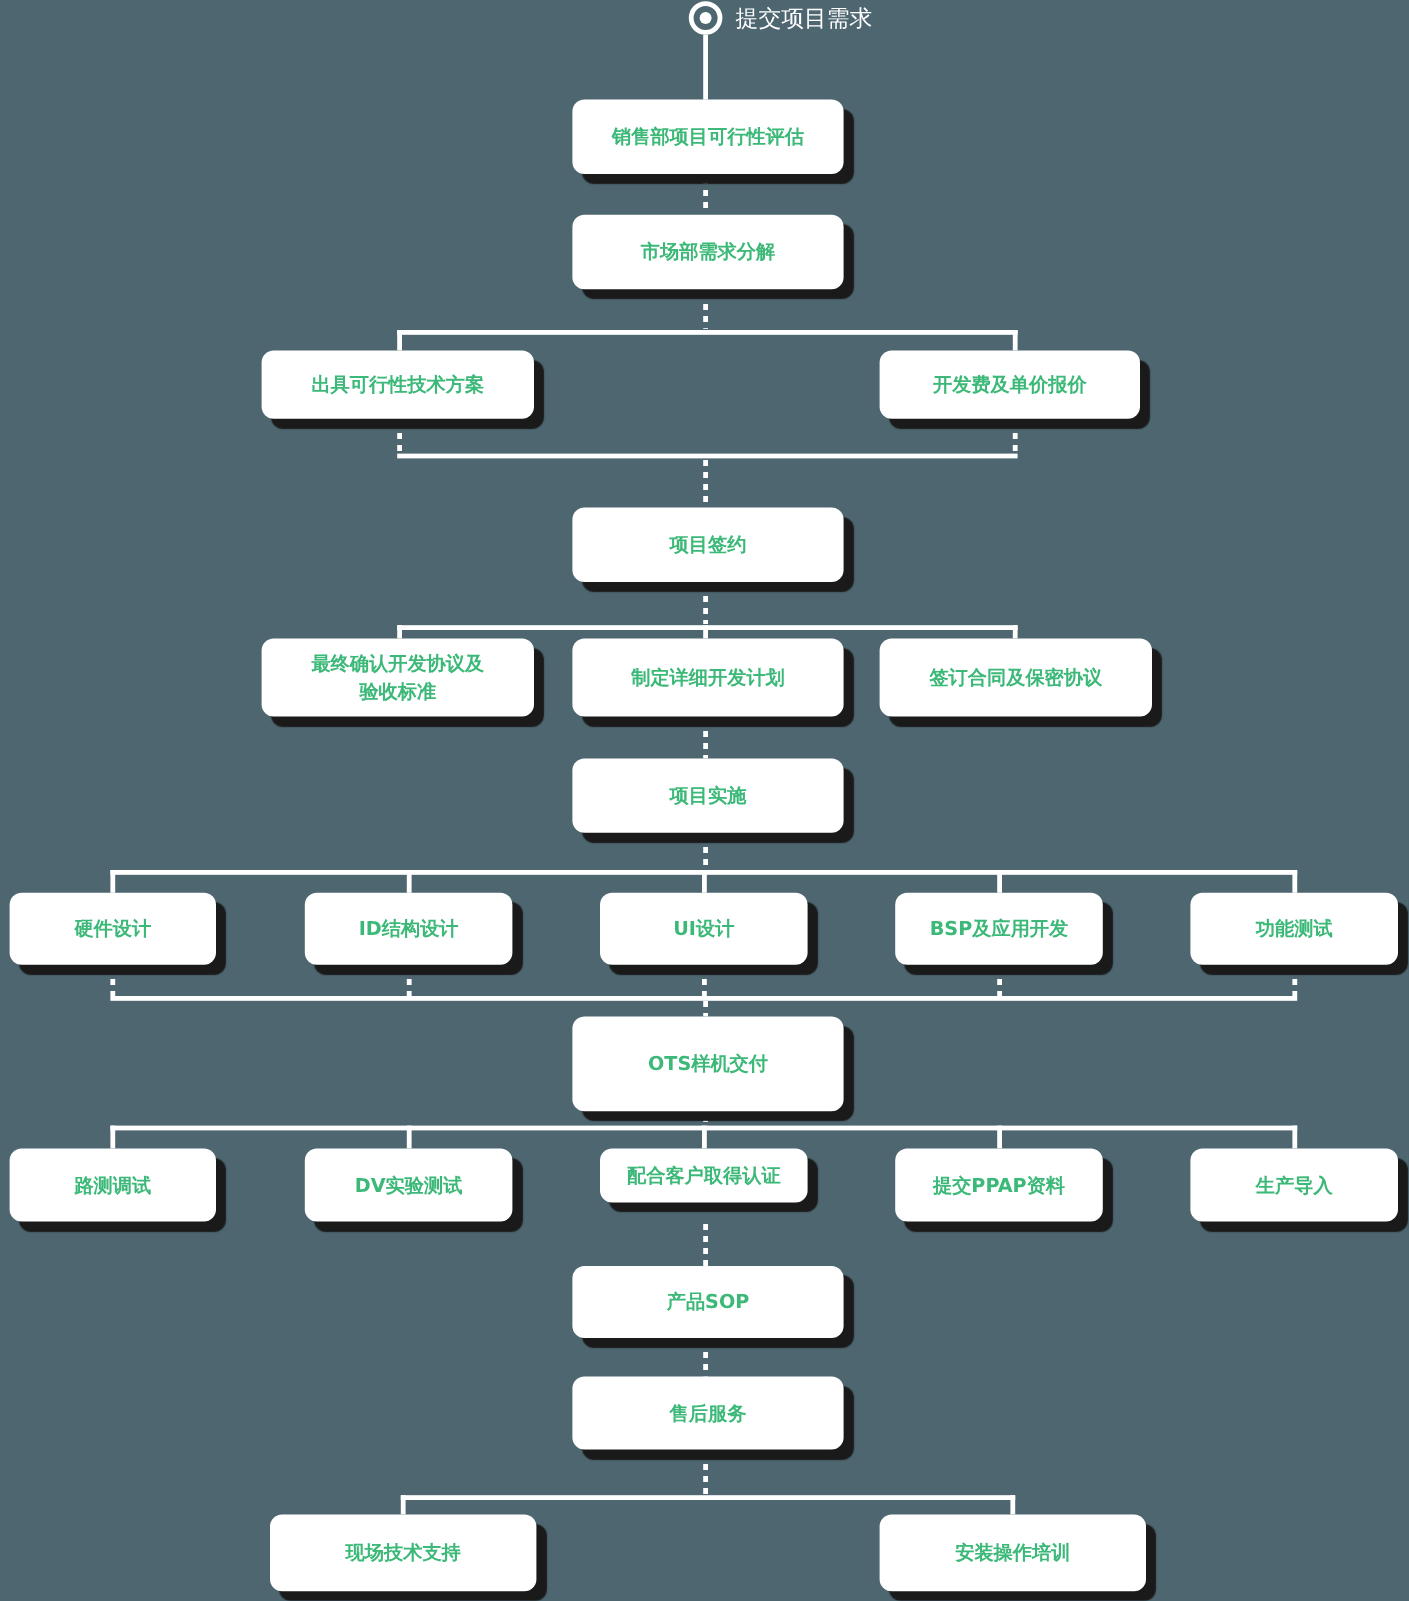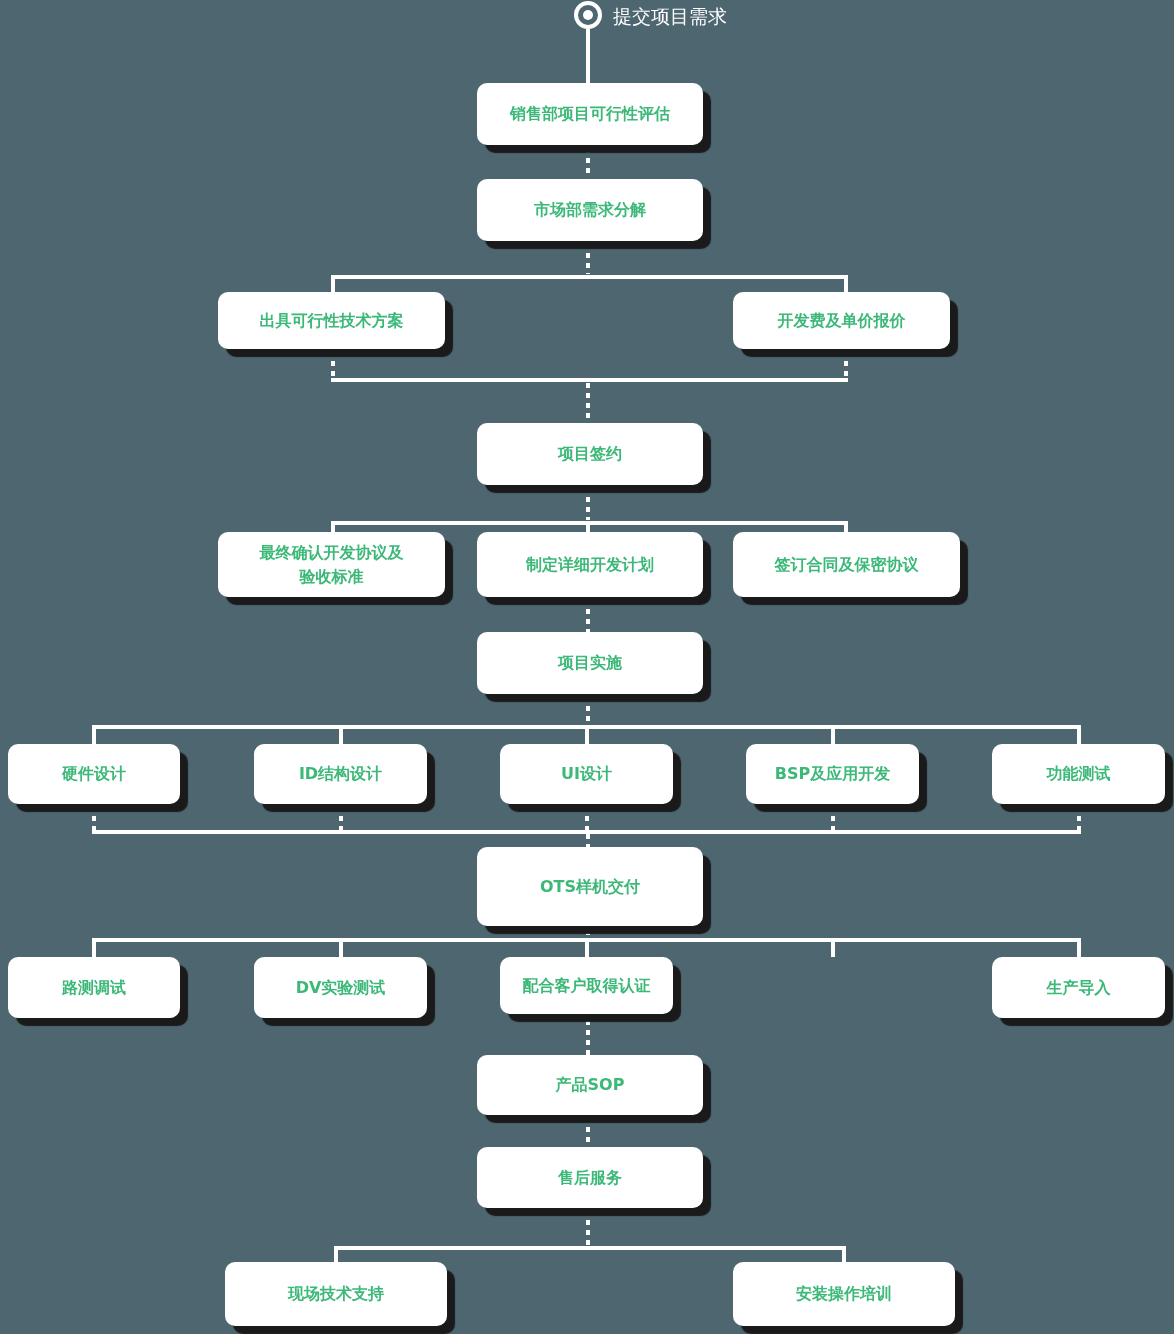--- a/index.html
+++ b/index.html
@@ -166,22 +166,25 @@
   <div class="node" style="left:477px;top:847px;width:226px;height:79px">
     <span>OTS样机交付</span>
   </div>
 
   <div class="node" style="left:8px;top:957px;width:172px;height:61px">
     <span>路测调试</span>
   </div>
   <div class="node" style="left:254px;top:957px;width:173px;height:61px">
     <span>DV实验测试</span>
   </div>
-  <div class="node" style="left:500px;top:957px;width:173px;height:57px">
+  <div class="node" style="left:500px;top:957px;width:173px;height:45px">
     <span>配合客户取得认证</span>
+  </div>
+  <div class="node" style="left:746px;top:957px;width:173px;height:61px">
+    <span>提交PPAP资料</span>
   </div>
   <div class="node" style="left:992px;top:957px;width:173px;height:61px">
     <span>生产导入</span>
   </div>
 
   <div class="node" style="left:477px;top:1055px;width:226px;height:60px">
     <span>产品SOP</span>
   </div>
   <div class="node" style="left:477px;top:1147px;width:226px;height:61px">
     <span>售后服务</span>

